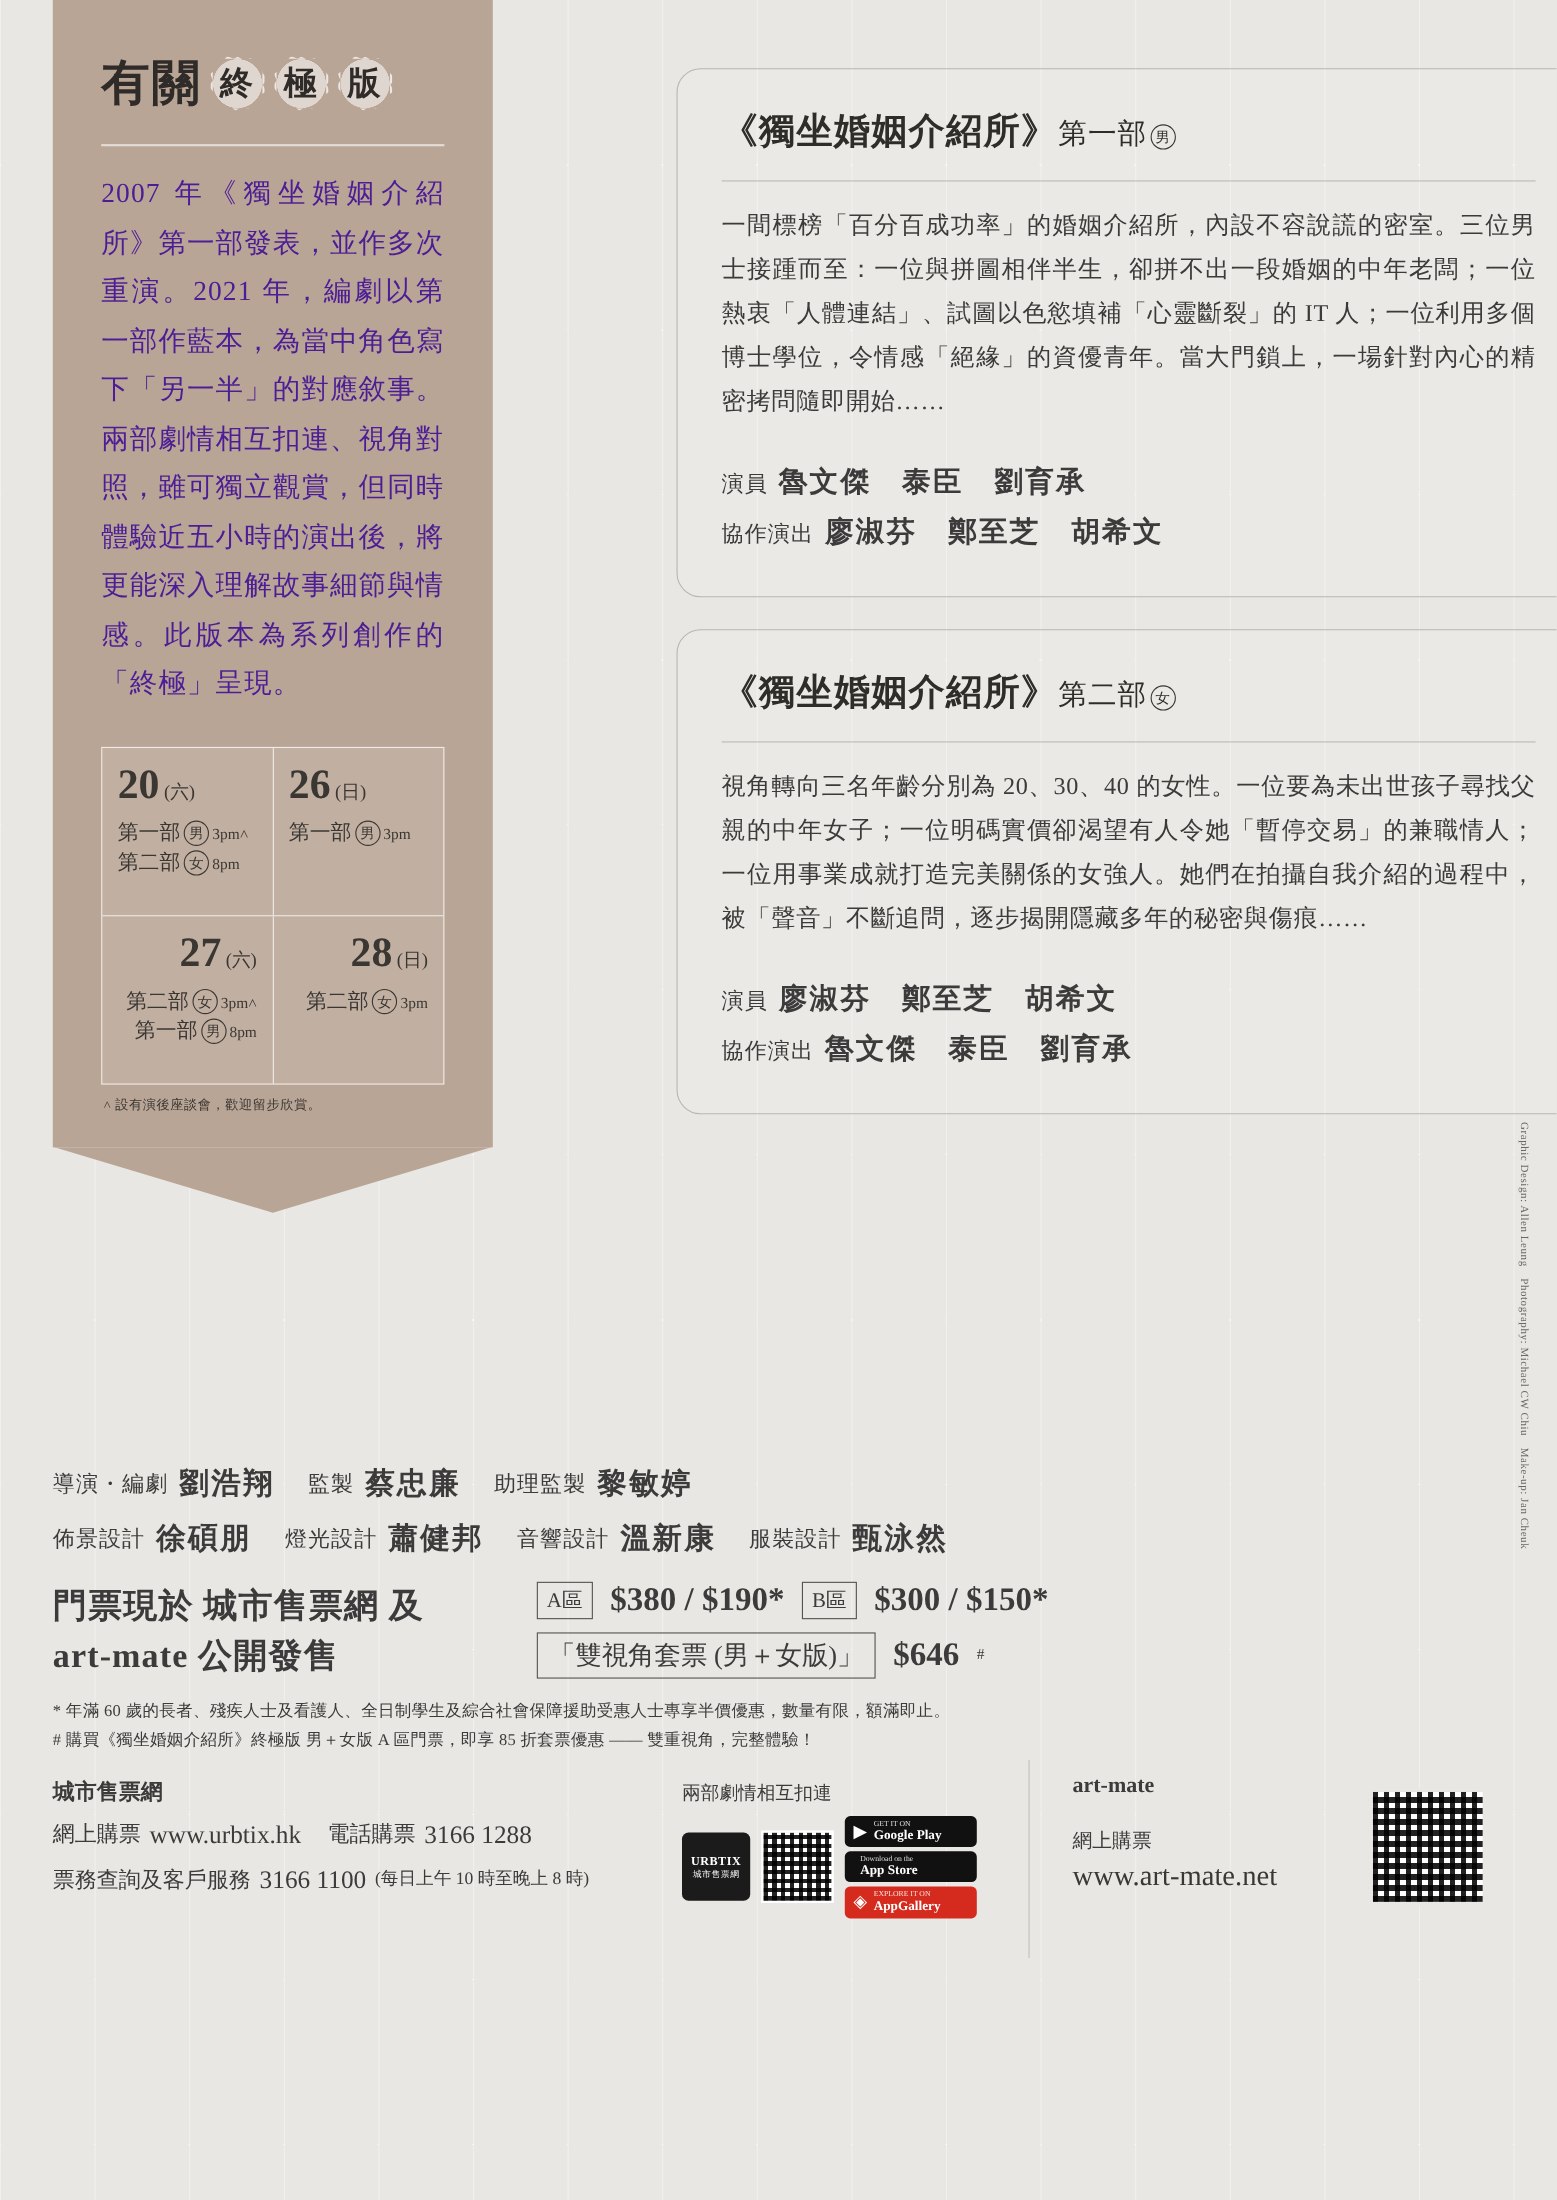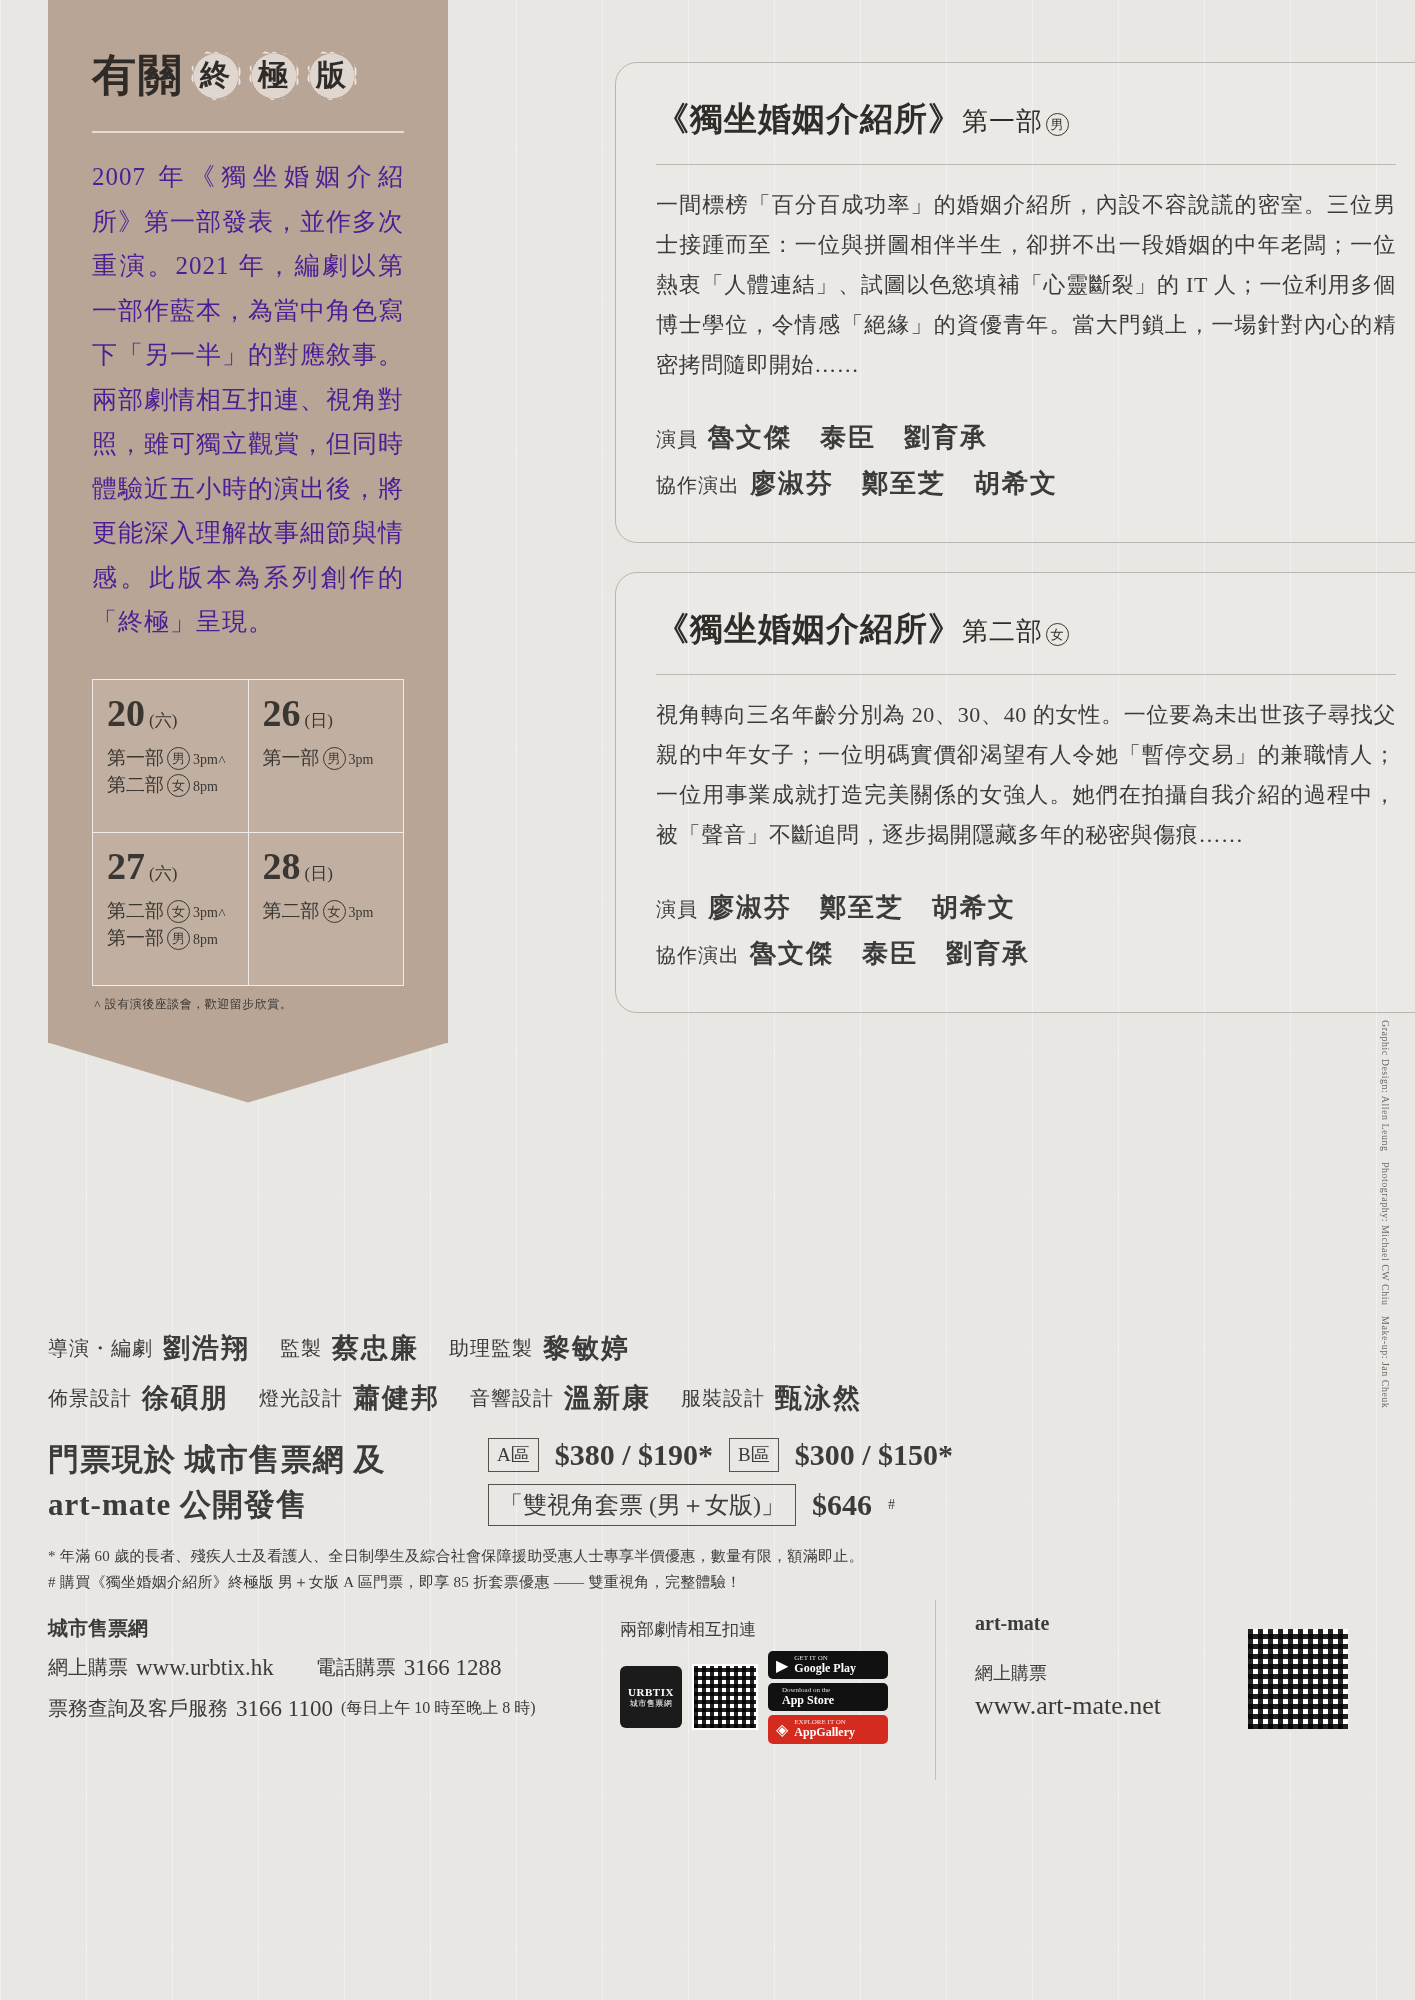--- a/index.html
+++ b/index.html
@@ -79,21 +79,21 @@
   
   .sched{
     margin-top:34px;border:1px solid rgba(255,255,255,.75);
     background:rgba(255,255,255,.12);
   }
   .sched-head{
     padding:12px 14px;font-size:24px;letter-spacing:1px;
     border-bottom:1px solid rgba(255,255,255,.75);
   }
   .sched-row{display:flex;}
-  .sched-row + .sched-row{border-top:1px solid rgba(255,255,255,.75);}
+  .sched-row + .sched-row{border-top:1px solid rgba(255,255,255,.75);text-align:right;}
   .sched-cell{
     flex:1;padding:14px 14px 18px 14px;min-height:120px;
   }
   .sched-cell + .sched-cell{border-left:1px solid rgba(255,255,255,.75);}
   .day{font-size:38px;font-weight:bold;line-height:1;}
   .dow{font-size:17px;margin-left:4px;}
   .slot{font-size:19px;margin-top:12px;line-height:1.45;}
   .cir{
     display:inline-flex;align-items:center;justify-content:center;
     width:21px;height:21px;border:1.4px solid #3a3632;border-radius:50%;
@@ -329,21 +329,21 @@
   </div>
 </div>
 
 <div class="vline"></div>
 
 <div class="booking">
   <div class="book-title">城市售票網</div>
   <div class="book-row">
     <span>網上購票</span>
     <span class="u">www.urbtix.hk</span>
-    <span style="margin-left:34px">電話購票</span>
+    <span style="margin-left:16px">電話購票</span>
     <span class="u">3166 1288</span>
   </div>
   <div class="book-row">
     <span>票務查詢及客戶服務</span>
     <span class="u">3166 1100</span>
     <span class="sm">(每日上午 10 時至晚上 8 時)</span>
   </div>
 </div>
 
 <div class="apps">

